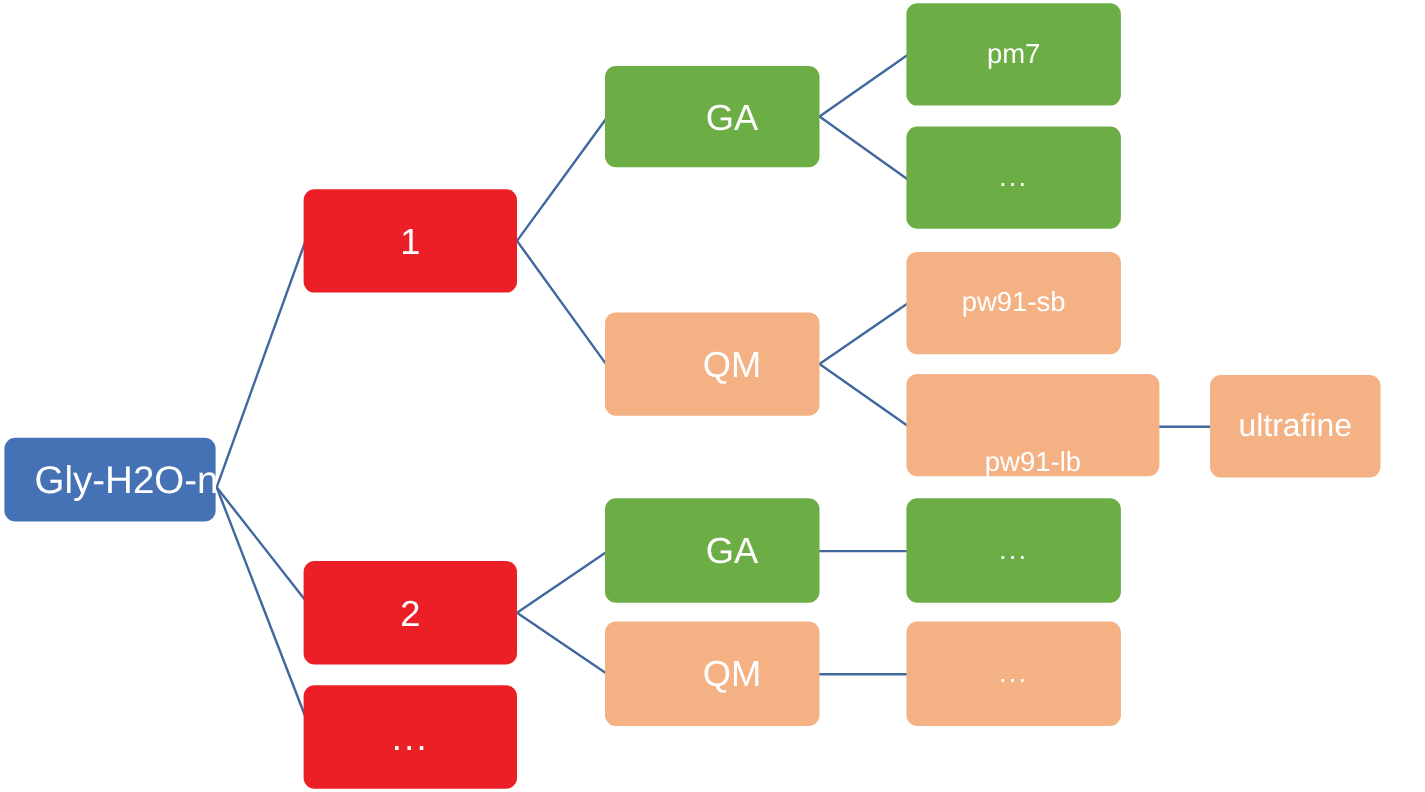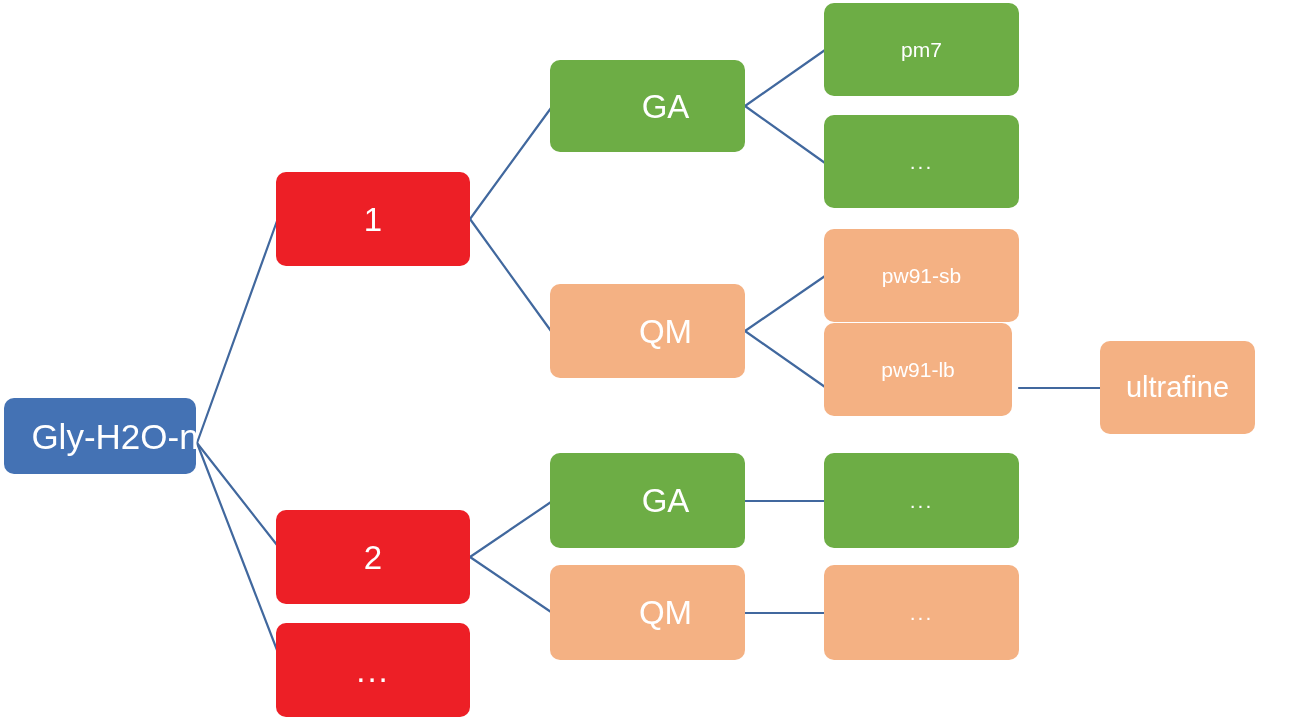--- a/index.html
+++ b/index.html
@@ -43,21 +43,21 @@
   }
   .node-root  { background: #4472B4; }
   .node-red   { background: #ED1F26; }
   .node-green { background: #6DAD45; }
   .node-sand  { background: #F4B183; }
 
   
   .t-root  { font-size: 35px; }
   .t-level1{ font-size: 33px; }
   .t-level2{ font-size: 33px; padding-left: 36px; }
-  .t-level3{ font-size: 21px; }
+  .t-level3{ font-size: 25px; }
   .t-level4{ font-size: 29px; }
   .ellipsis { letter-spacing: 2px; }
 </style>
 </head>
 <body>
 
 <div id="canvas">
 
   <svg id="edges" width="1295" height="720" viewBox="0 0 1295 720" xmlns="http://www.w3.org/2000/svg">
     <g fill="none" stroke="#41689E" stroke-width="2.2" stroke-linecap="round">
@@ -122,21 +122,21 @@
   </div>
 
   <div class="node node-green t-level3 ellipsis" style="left:824px; top:115px; width:195px; height:93px;">
     <span class="label">...</span>
   </div>
 
   <div class="node node-sand t-level3" style="left:824px; top:229px; width:195px; height:93px;">
     <span class="label">pw91-sb</span>
   </div>
 
-  <div class="node node-sand t-level3" style="left:824px; top:323px; width:188px; height:93px;">
+  <div class="node node-sand t-level3" style="left:824px; top:340px; width:230px; height:93px;align-items:flex-end;">
     <span class="label">pw91-lb</span>
   </div>
 
   <div class="node node-green t-level3 ellipsis" style="left:824px; top:453px; width:195px; height:95px;">
     <span class="label">...</span>
   </div>
 
   <div class="node node-sand t-level3 ellipsis" style="left:824px; top:565px; width:195px; height:95px;">
     <span class="label">...</span>
   </div>

